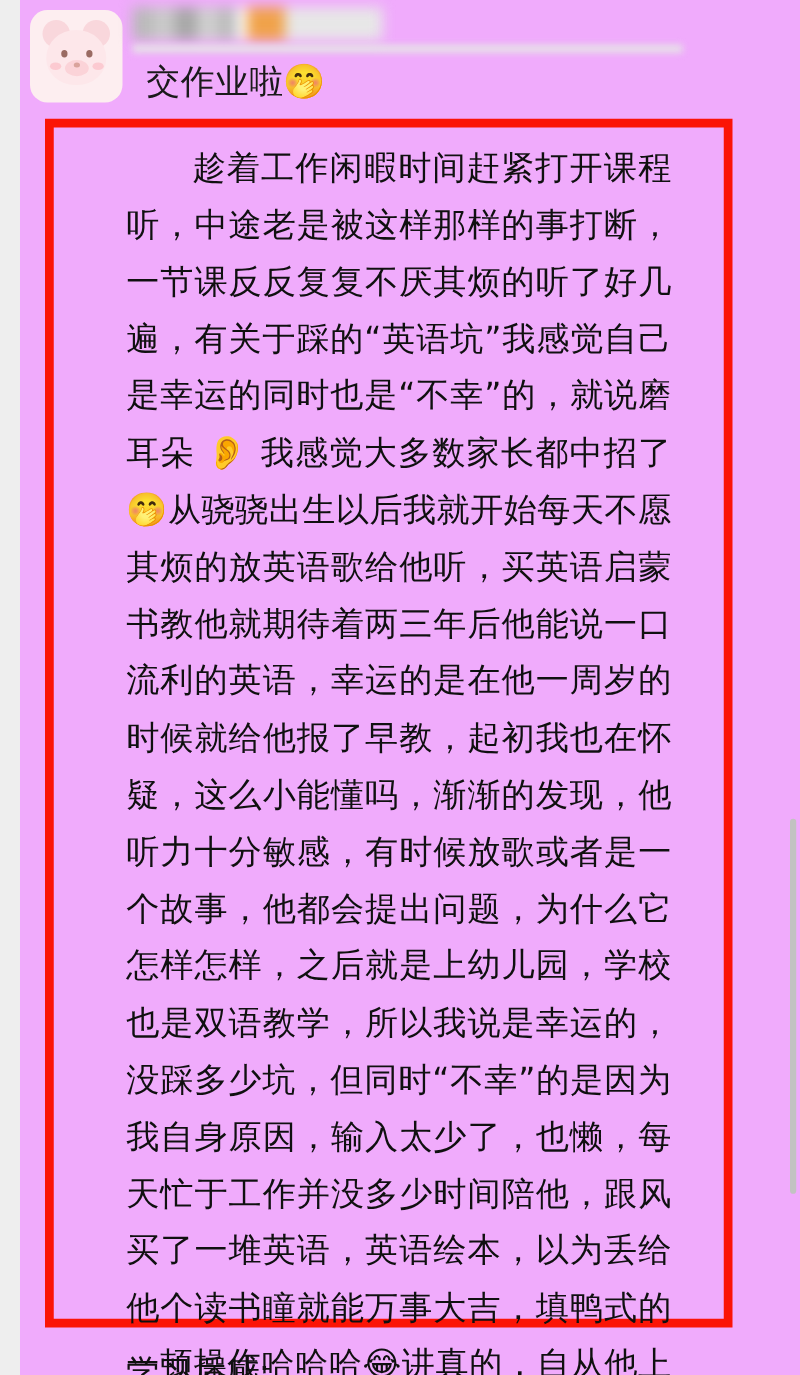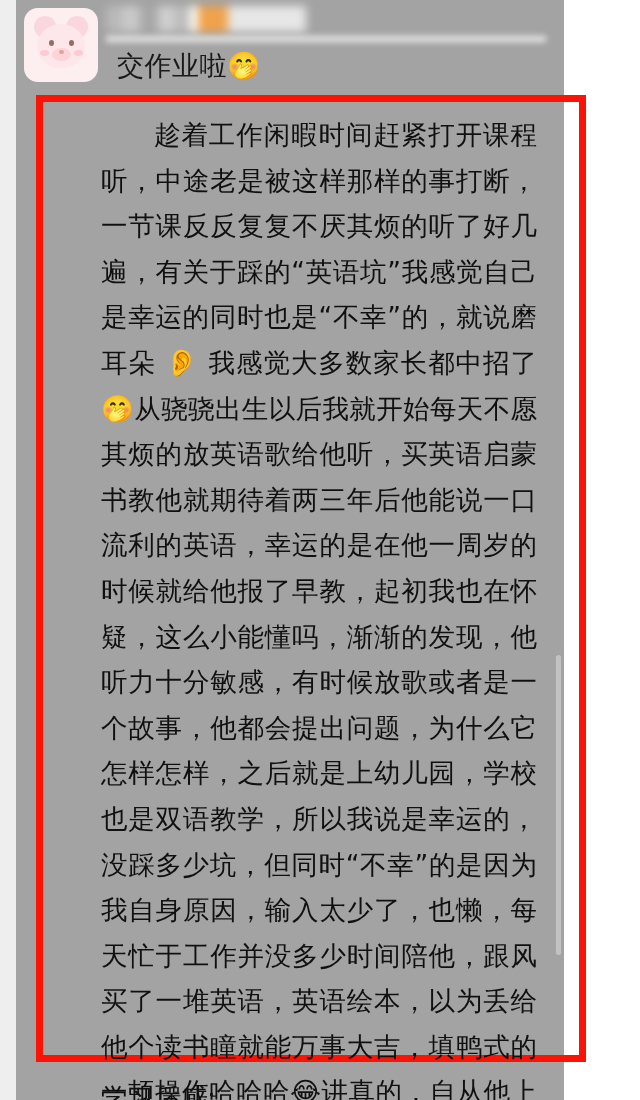--- a/index.html
+++ b/index.html
@@ -22,23 +22,23 @@
     top: 0;
     width: 16px;
     height: 1100px;
     background: #eeeeee;
   }
 
   .page {
     position: absolute;
     left: 0;
     top: 0;
-    width: 564px;
+    width: 640px;
     height: 1100px;
-    background: #a3a3a3;
+    background: #f0abfc;
   }
 
   
   .post-header {
     position: absolute;
     left: 16px;
     top: 0;
     width: 624px;
     height: 100px;
   }

